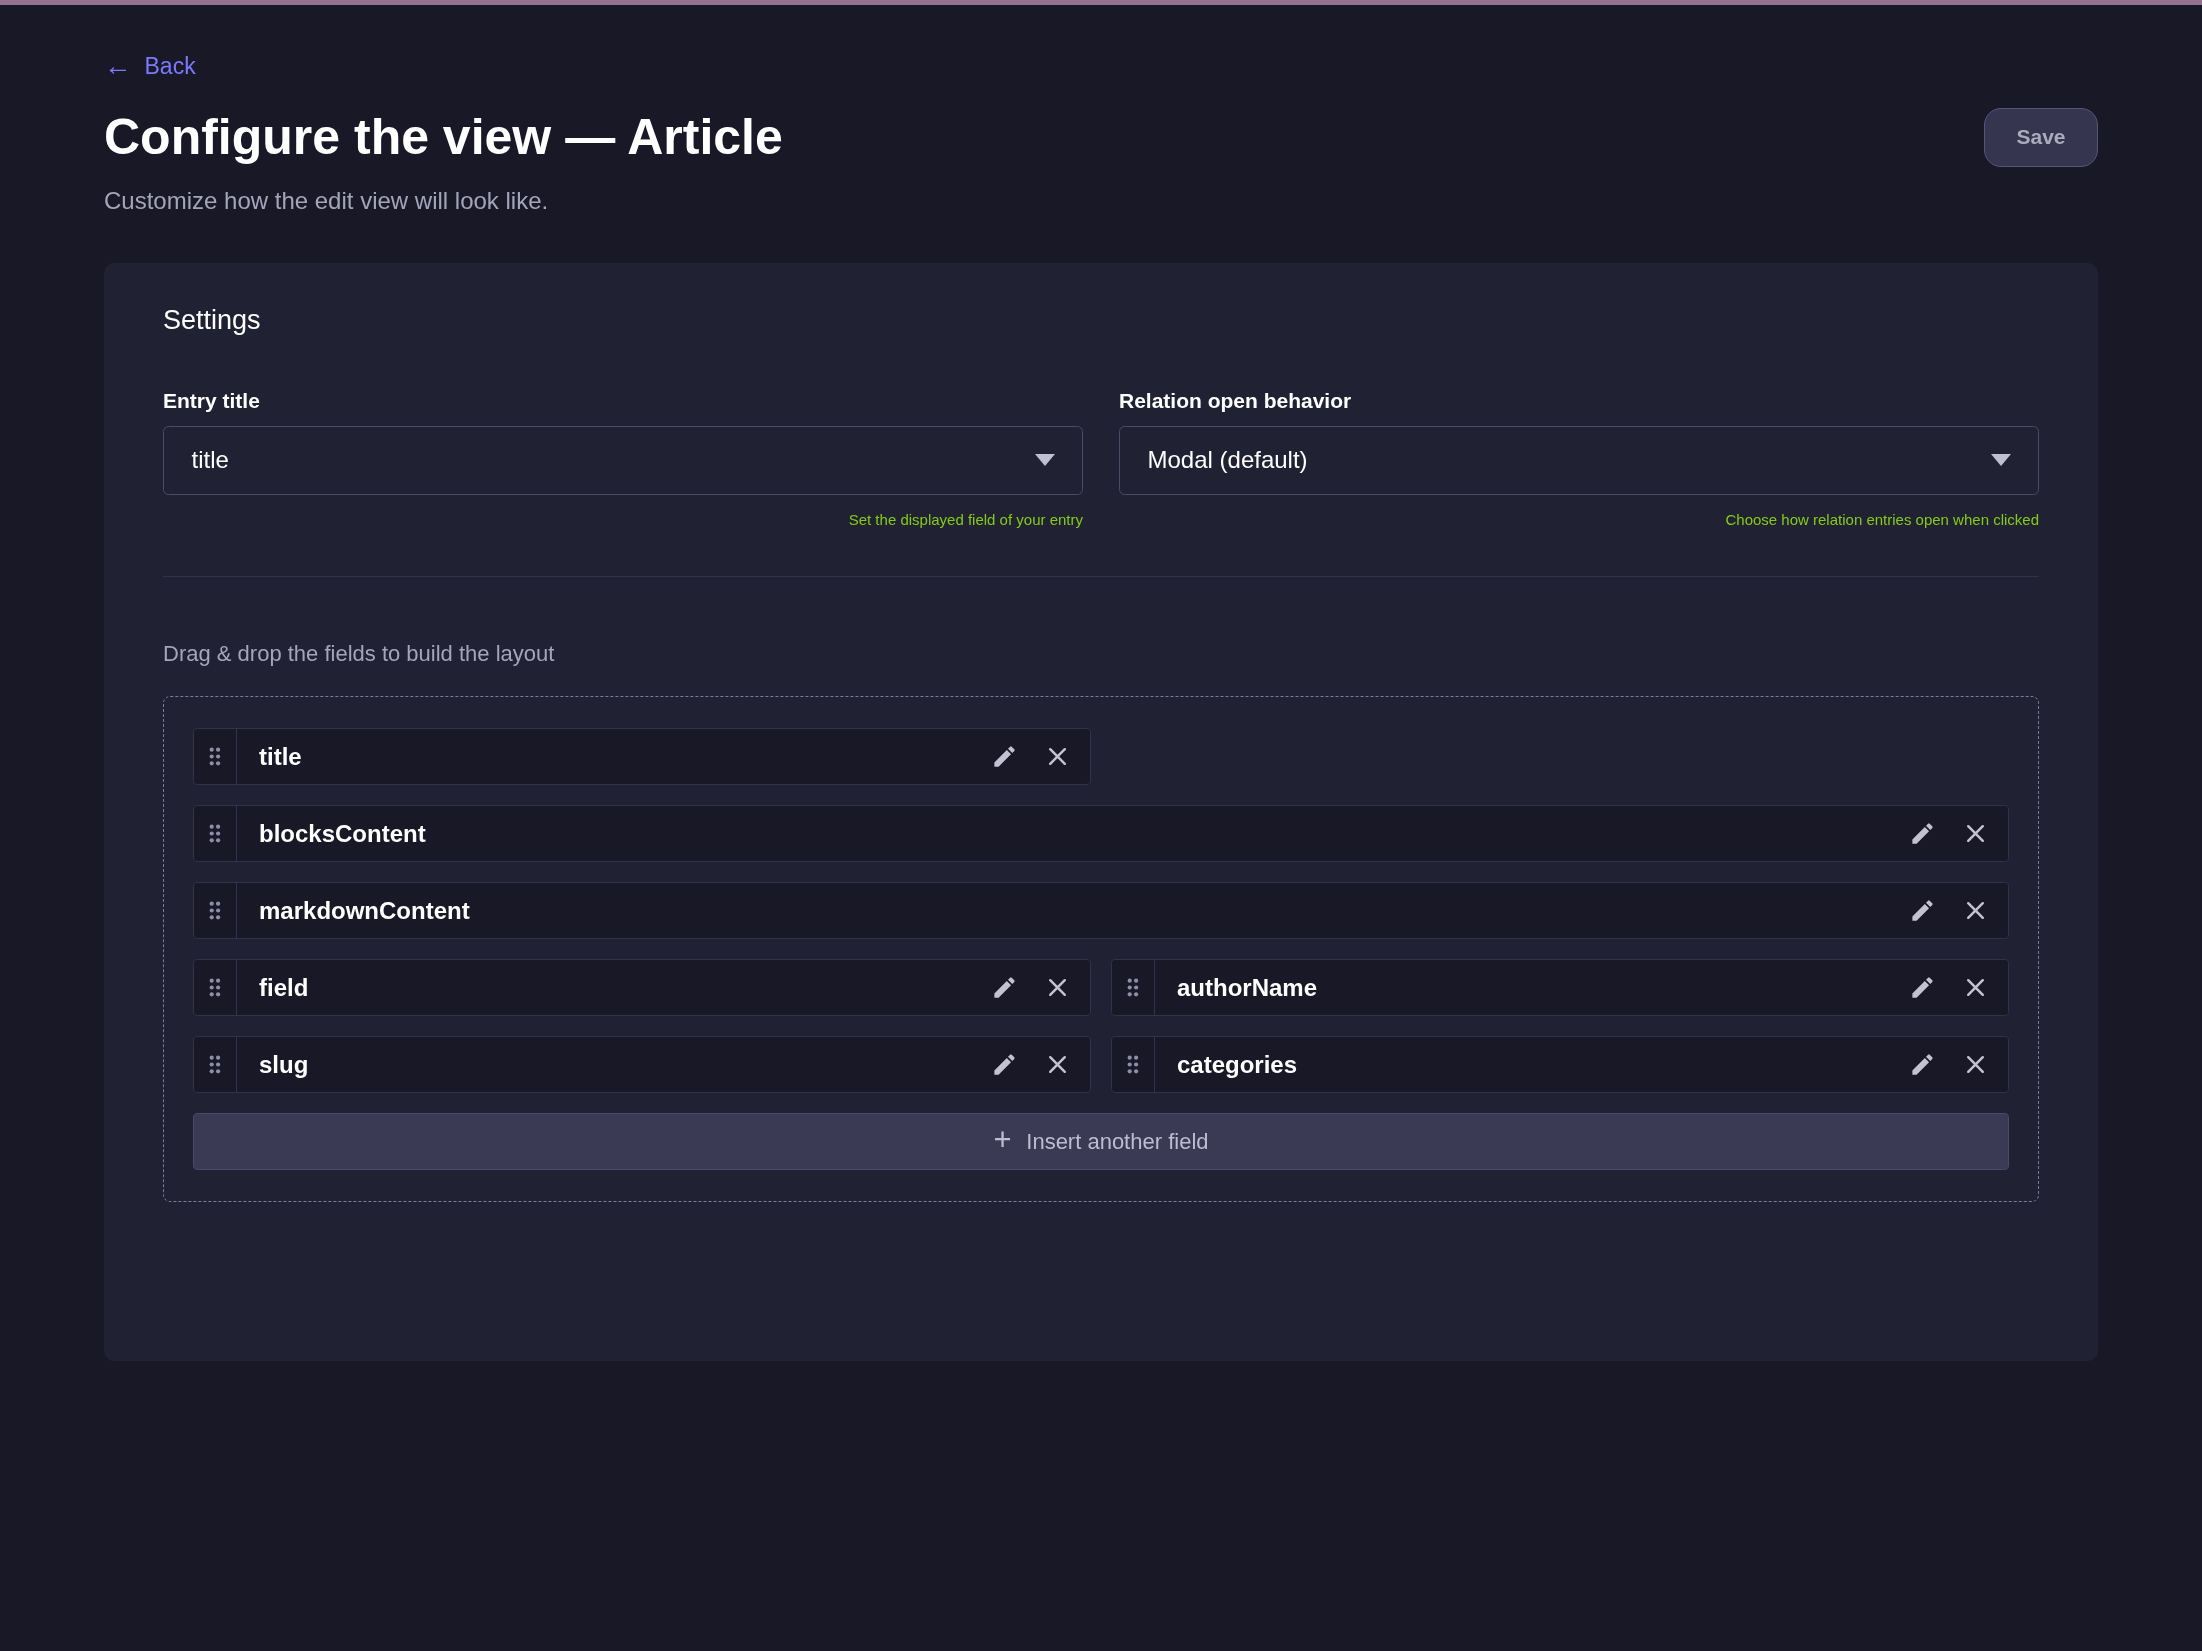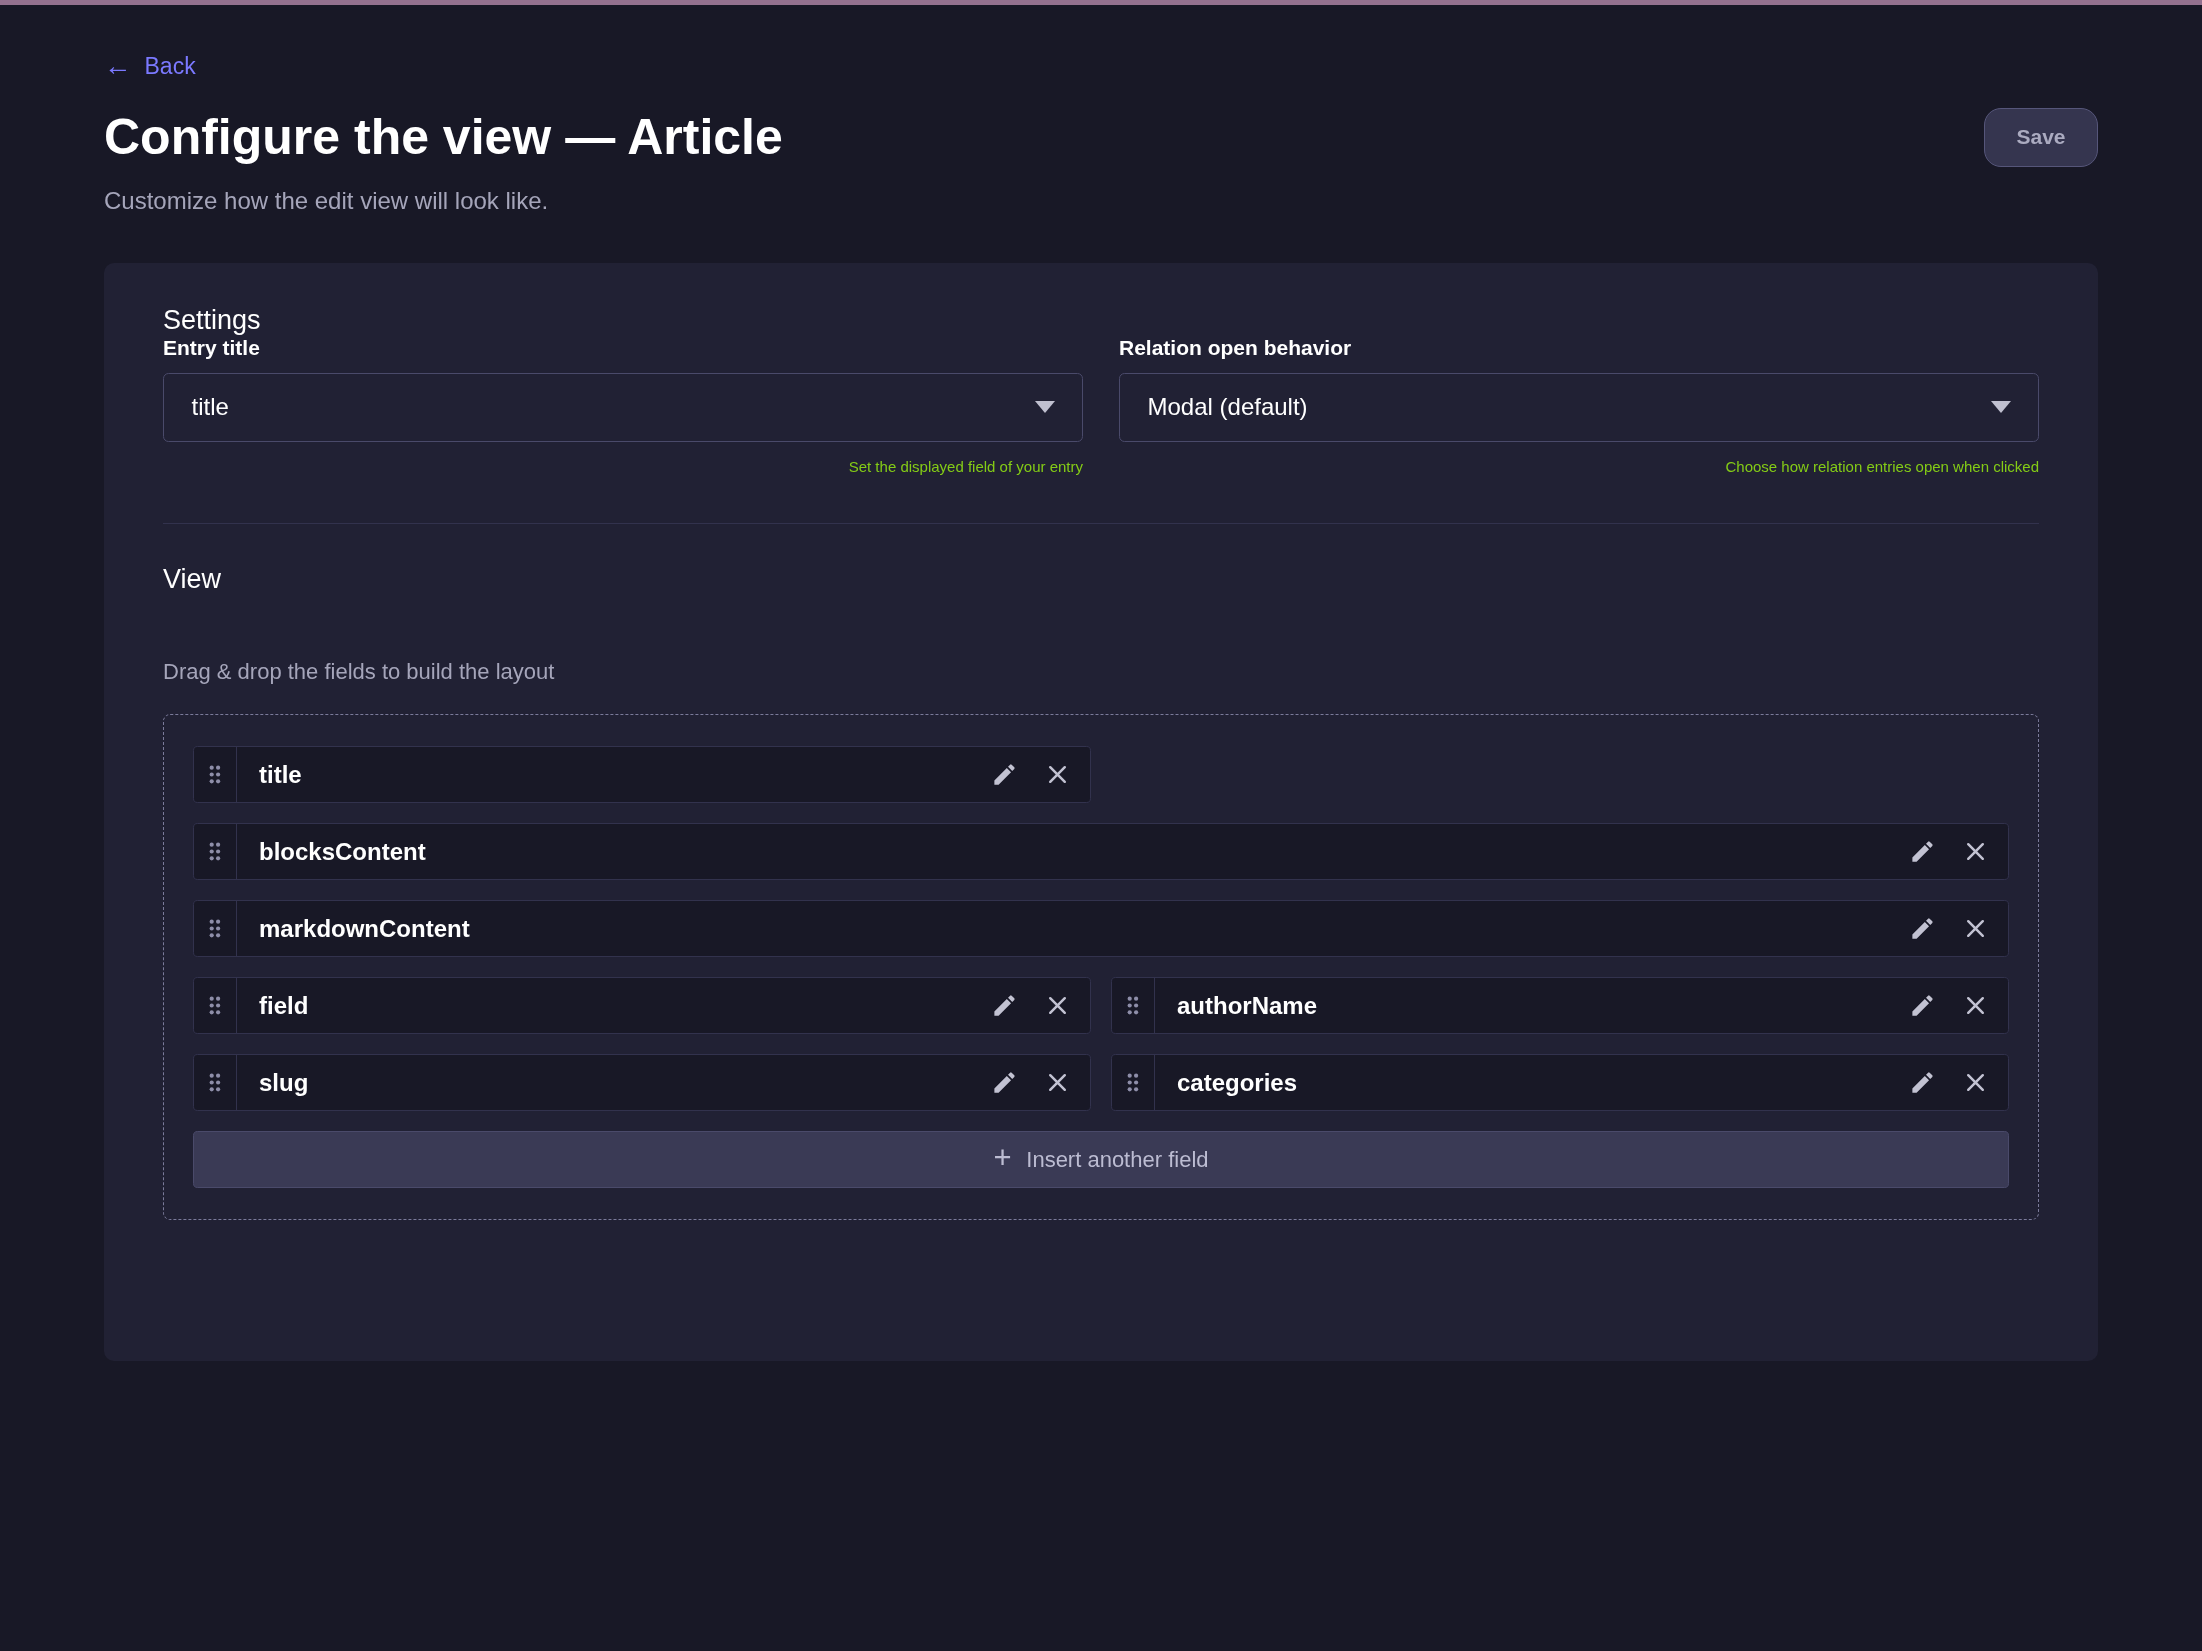--- a/index.html
+++ b/index.html
@@ -42,20 +42,21 @@
     margin-top: 48px;
     background: #212134;
     border-radius: 10px;
     padding: 42px 59px 39px;
     height: 1098px;
   }
   .section-heading { font-size: 27px; font-weight: 500; color: #ffffff; }
 
   .settings-grid {
     display: grid; grid-template-columns: 1fr 1fr; column-gap: 37px;
+    margin-top: 53px;
     gap: 36px;
   }
   .field-label { font-size: 21px; font-weight: 700; color: #ffffff; }
   .select-box {
     margin-top: 13px; height: 69px;
     border: 0.9px solid #4a4a6a; border-radius: 5.5px;
     display: flex; align-items: center;
     padding: 0 27.5px;
     cursor: pointer; background: transparent;
   }
@@ -160,21 +161,20 @@
         <div class="select-box">
           <span class="select-value">Modal (default)</span>
           <span class="select-caret"></span>
         </div>
         <div class="field-hint">Choose how relation entries open when clicked</div>
       </div>
     </div>
 
     <hr class="divider">
 
-    <h2 class="section-heading view-heading">View</h2>
 
     <div class="displayed-fields-header">
       <div class="df-subtitle">Drag &amp; drop the fields to build the layout</div>
     </div>
 
     <div class="fields-container">
       <div class="fields-grid" id="fields-grid">
           <div class="field-row">
             <div class="field-cell half">
     <span class="drag-handle">

